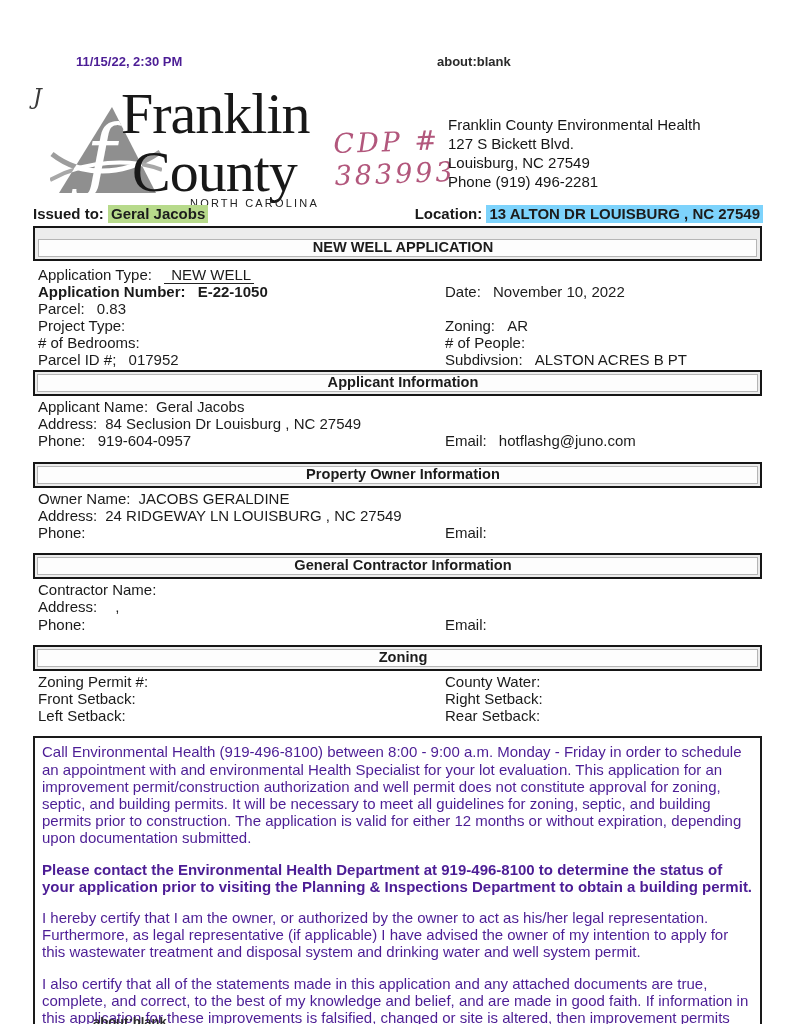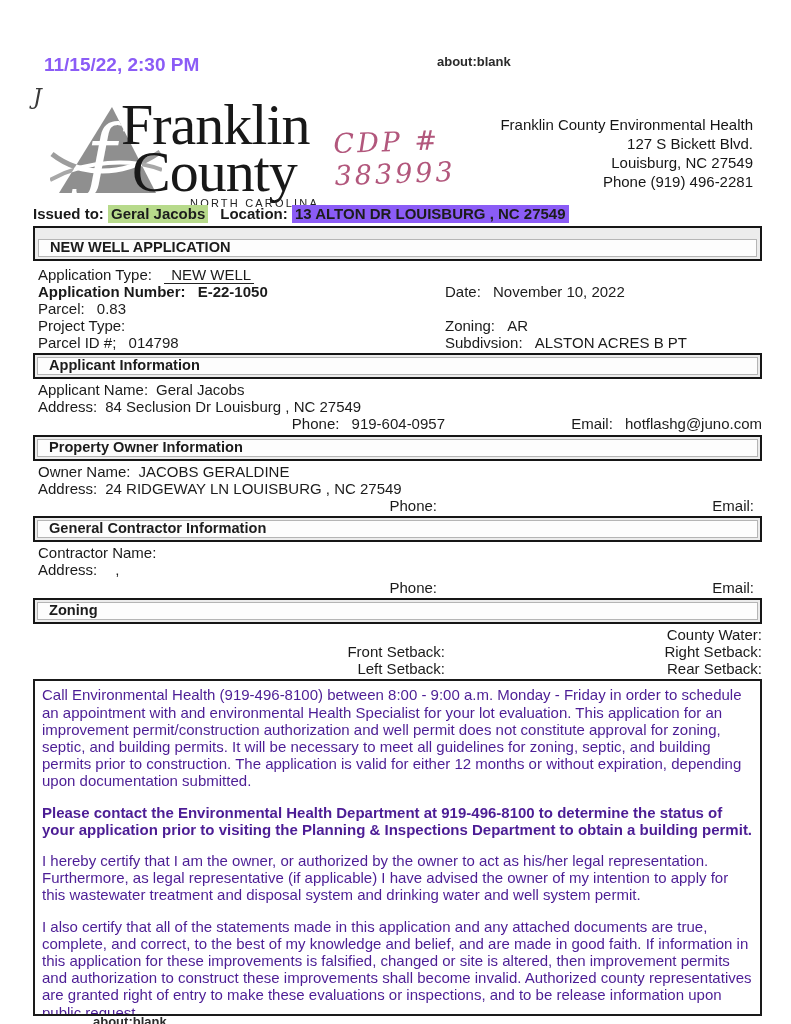--- a/index.html
+++ b/index.html
@@ -4,47 +4,47 @@
 <style>
   html,body{margin:0;padding:0;}
   body{
     width:791px;height:1024px;position:relative;overflow:hidden;
     background:#ffffff;color:#1c1c1c;
     font-family:"Liberation Sans",sans-serif;
     -webkit-font-smoothing:antialiased;
   }
   .abs{position:absolute;}
   
-  .meta-date{top:54px;left:44px;font-size:19px;font-weight:700;color:#8b5cf6;}
+  .meta-date{top:54px;left:76px;font-size:13px;font-weight:700;color:#4c1d95;}
   .meta-source{top:54px;left:437px;font-size:13px;font-weight:700;color:#2a2a2a;}
   .pen-j{top:84px;left:33px;font-size:22px;font-style:italic;color:#3a3a3a;font-family:"DejaVu Serif",serif;}
   
   .logo-mark{left:50px;top:104px;}
   .logo-word{font-family:"Liberation Serif",serif;color:#181818;line-height:1;letter-spacing:-1px;}
-  .logo-franklin{left:121px;top:96px;font-size:58px;}
+  .logo-franklin{left:121px;top:85px;font-size:58px;}
   .logo-county{left:132px;top:143px;font-size:58px;}
   .logo-tagline{left:190px;top:197px;font-size:11px;letter-spacing:2.2px;color:#222;font-weight:400;}
   
   .cdp{left:334px;top:126px;font-size:27px;line-height:32px;font-family:"DejaVu Serif",serif;
        font-style:italic;letter-spacing:3px;transform:rotate(-2deg);}
   
-  .contact{left:448px;top:116px;width:305px;text-align:right;font-size:15px;line-height:18.9px;color:#161616;}
-  
-  .issued-row{top:205px;left:33px;width:730px;display:flex;justify-content:flex-start;
+  .contact{left:448px;top:116px;width:305px;text-align:left;font-size:15px;line-height:18.9px;color:#161616;}
+  
+  .issued-row{top:205px;left:33px;width:730px;display:flex;justify-content:space-between;
               font-size:15px;font-weight:700;white-space:nowrap;gap:12px;}
   .hl{padding:0 3px 1px 3px;}
   
   .form-body{top:226px;left:33px;width:729px;font-size:15px;}
   .bar{border:2px solid #161616;background:#ececec;padding:2px;}
-  .bar-inner{background:#fdfdfd;border:1px solid #b5b5b5;font-weight:700;
+  .bar-inner{background:#fdfdfd;border:1px solid #b5b5b5;text-align:center;font-weight:700;
              font-size:14.6px;line-height:15px;padding-bottom:1px;padding-left:11px;}
   .title-bar{padding:11px 3px 2px 3px;margin-bottom:2px;}
   .rows{padding:3px 0 2px 5px;}
   .row{display:flex;line-height:17px;white-space:nowrap;}
-  .sec-rows{padding:2px 0 2px 5px;text-align:right;}
+  .sec-rows{padding:2px 0 12px 5px;}
   .sec-rows .row{line-height:17.2px;}
   .col-l{width:407px;flex:none;}
   .col-r{flex:1;}
   .lbl{color:#1a1a1a;}
   .val{margin-left:8px;}
   .b{font-weight:700;}
   .u{border-bottom:1.5px solid #222;padding:0 3px 0 7px;}
   
   .notice{border:2px solid #1a1a1a;height:337px;box-sizing:border-box;
           padding:5px 7px 0 7px;overflow:hidden;}
@@ -90,21 +90,21 @@
   <div>Phone (919) 496-2281</div>
 </div>
 
 <div class="abs issued-row">
   <span>
     <span class="lbl">Issued to:</span>
     <span class="hl" style="background:#b7da8b;">Geral Jacobs</span>
   </span>
   <span>
     <span class="lbl">Location:</span>
-    <span class="hl" style="background:#8b5cf6;">13 ALTON DR LOUISBURG , NC 27549</span>
+    <span class="hl" style="background:#7dd3fc;">13 ALTON DR LOUISBURG , NC 27549</span>
   </span>
 </div>
 
 <div class="abs form-body">
 
   <div class="bar title-bar">
     <div class="bar-inner">NEW WELL APPLICATION</div>
   </div>
 
   <div class="rows">
@@ -136,22 +136,32 @@
         <span class="lbl">Project Type:</span>
         <span class="val"></span>
       </span>
       <span class="col-r">
         <span class="lbl">Zoning:</span>
         <span class="val">AR</span>
       </span>
     </div>
     <div class="row">
       <span class="col-l">
+        <span class="lbl"># of Bedrooms:</span>
+        <span class="val"></span>
+      </span>
+      <span class="col-r">
+        <span class="lbl"># of People:</span>
+        <span class="val"></span>
+      </span>
+    </div>
+    <div class="row">
+      <span class="col-l">
         <span class="lbl">Parcel ID #;</span>
-        <span class="val">014798</span>
+        <span class="val">017952</span>
       </span>
       <span class="col-r">
         <span class="lbl">Subdivsion:</span>
         <span class="val">ALSTON ACRES B PT</span>
       </span>
     </div>
   </div>
 
   <div class="bar">
     <div class="bar-inner">Applicant Information</div>
@@ -223,20 +233,21 @@
         <span class="val"></span>
       </span>
     </div>
   </div>
 
   <div class="bar">
     <div class="bar-inner">Zoning</div>
   </div>
   <div class="sec-rows">
     <div class="row">
+      <span class="col-l lbl">Zoning Permit #:</span>
       <span class="col-r lbl">County Water:</span>
     </div>
     <div class="row">
       <span class="col-l lbl">Front Setback:</span>
       <span class="col-r lbl">Right Setback:</span>
     </div>
     <div class="row">
       <span class="col-l lbl">Left Setback:</span>
       <span class="col-r lbl">Rear Setback:</span>
     </div>

